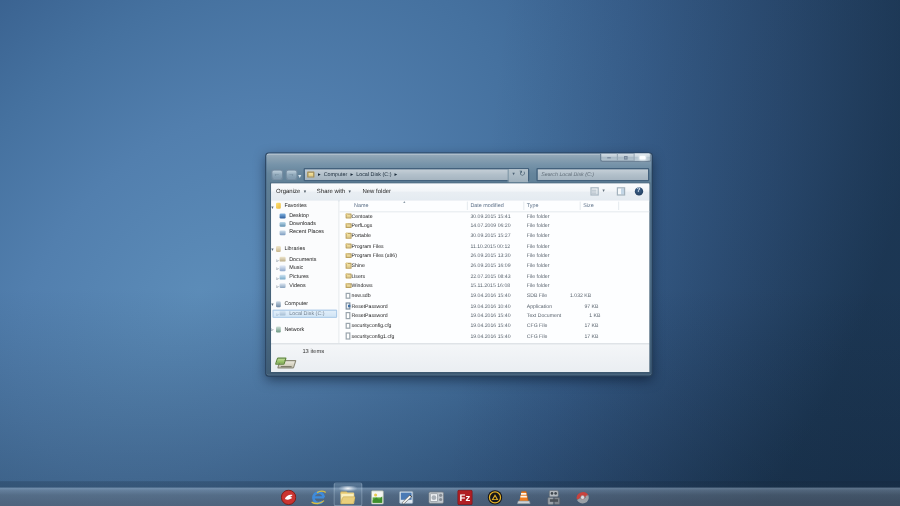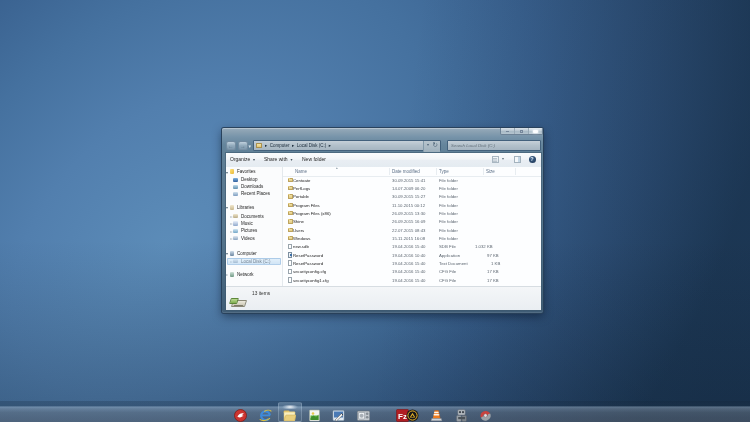--- a/index.html
+++ b/index.html
@@ -324,21 +324,21 @@
         <path d="M3 11 L9.5 4.5 L11 6 L4.5 12 Z" fill="#f0f0ee" stroke="#555" stroke-width="0.5"></path>
         <path d="M9.5 4.5 L11 6" stroke="#333" stroke-width="0.8"></path>
       </svg></div>
     <div class="ticon" style="left: 356.5px;"><svg width="13" height="13">
         <rect x="0.3" y="2" width="12.4" height="9.5" rx="1.2" fill="#c3c9cf" stroke="#6b737b" stroke-width="0.6"></rect>
         <rect x="1.6" y="3.4" width="6" height="6.6" rx="0.6" fill="#eef1f4" stroke="#7b838a" stroke-width="0.5"></rect>
         <circle cx="4.6" cy="6.7" r="2" fill="#a8afb6"></circle>
         <circle cx="10.2" cy="4.8" r="1.3" fill="#848b93"></circle>
         <circle cx="10.2" cy="8.3" r="1.3" fill="#848b93"></circle>
       </svg></div>
-    <div class="ticon" style="left: 396px;"><svg width="13" height="13">
+    <div class="ticon" style="left: 381px;"><svg width="13" height="13">
         <rect x="0.5" y="0.5" width="12" height="12" rx="1" fill="#b01e23"></rect>
         <rect x="0.5" y="0.5" width="12" height="12" rx="1" fill="none" stroke="#7d1316" stroke-width="0.6"></rect>
         <text x="2" y="9.5" font-family="Liberation Sans" font-size="8" font-weight="bold" fill="#fff">Fz</text>
       </svg></div>
     <div class="ticon" style="left: 405.5px;"><svg width="13" height="13">
         <circle cx="6.5" cy="6.5" r="6" fill="#16161a"></circle>
         <circle cx="6.5" cy="6.5" r="4.6" fill="none" stroke="#e8b428" stroke-width="1"></circle>
         <path d="M6.5 3.8 L9.3 8.6 L3.7 8.6 Z" fill="#e8b428"></path>
         <path d="M6.5 5.8 L7.9 8.1 L5.1 8.1 Z" fill="#16161a"></path>
       </svg></div>

